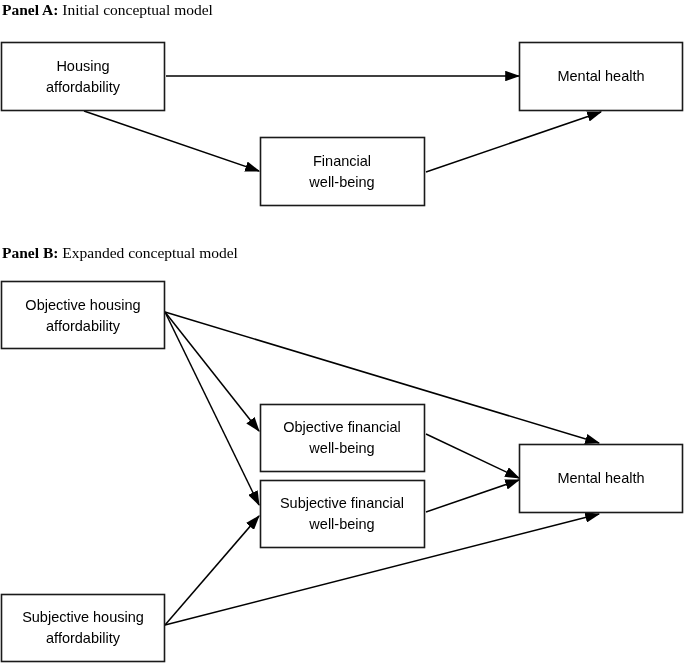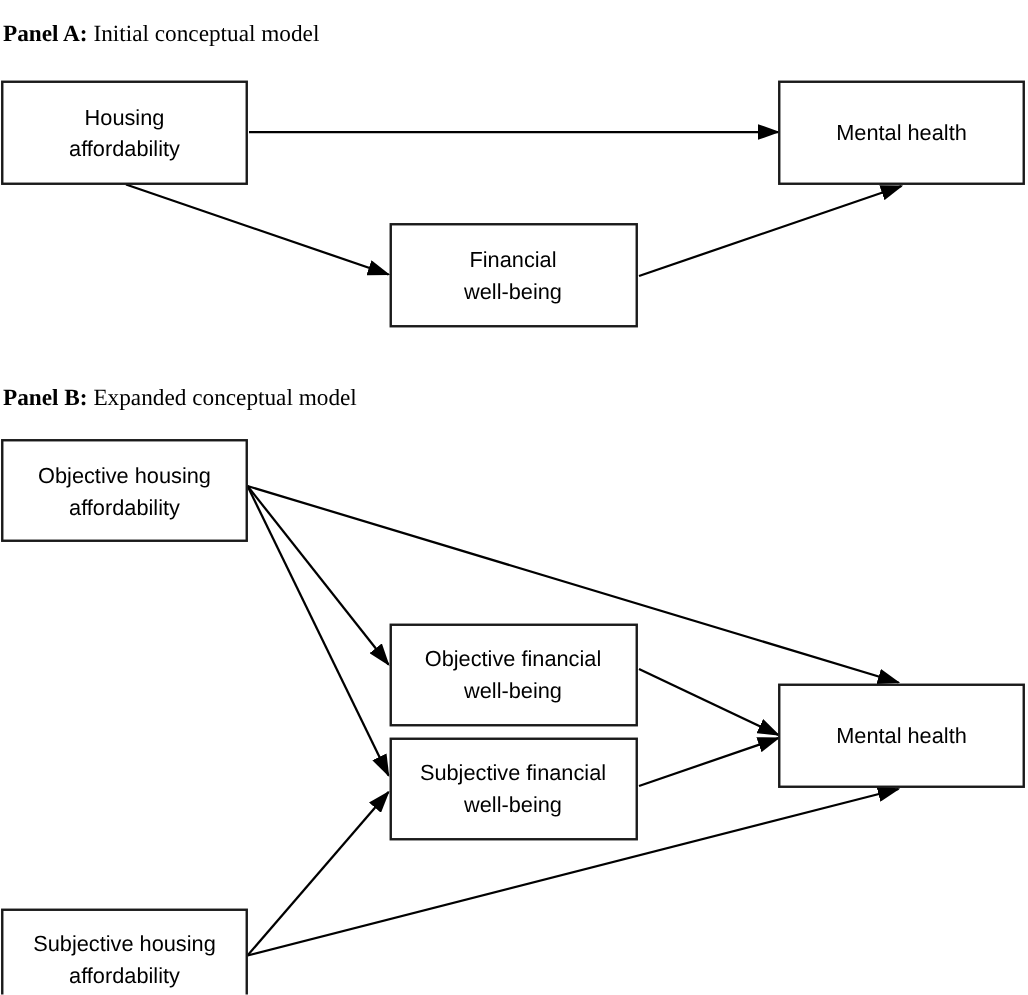--- a/index.html
+++ b/index.html
@@ -9,21 +9,21 @@
   }
   body {
     width: 685px;
     height: 663px;
     position: relative;
     font-family: "Liberation Sans", sans-serif;
     overflow: hidden;
   }
   #diagram-root {
     position: absolute;
-    top: 12px; left: 0;
+    top: 0; left: 0;
     width: 685px;
     height: 535px;
     text-decoration: underline;
   }
   svg.canvas {
     position: absolute;
     top: 0; left: 0;
     width: 685px;
     height: 663px;
     display: block;

